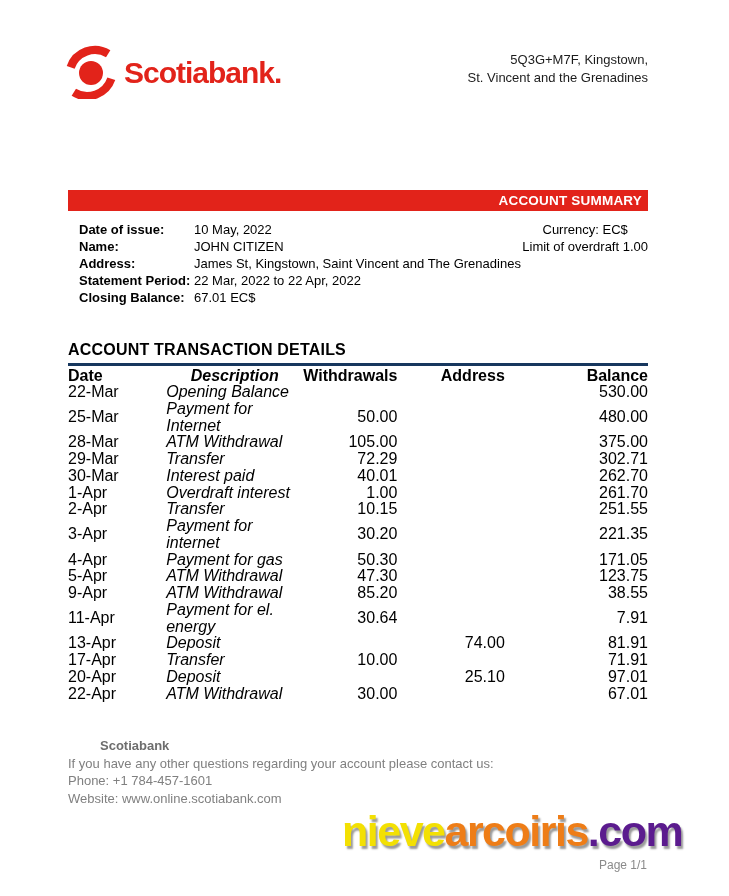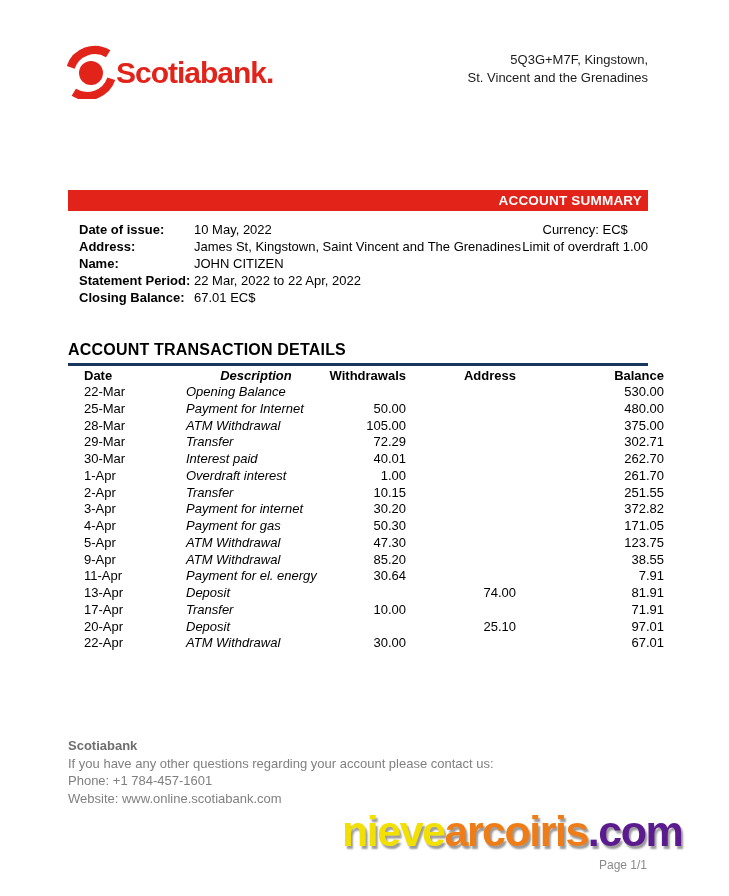--- a/index.html
+++ b/index.html
@@ -19,21 +19,21 @@
   }
   
   .logo-block{
     position:absolute;top:45px;left:66px;
     display:flex;align-items:center;
   }
   .logo-icon{width:50px;height:54px;flex:none;}
   .wordmark{
     color:var(--red);
     font-size:30px;font-weight:bold;letter-spacing:-1px;
-    margin-top:2px;
+    margin-left:8px;margin-top:2px;
   }
   .addr{
     position:absolute;top:51px;right:81px;
     text-align:right;font-size:13px;line-height:18px;color:#1c1c1c;
   }
   
   .red-bar{
     position:absolute;top:190px;left:68px;width:580px;height:21px;
     background:var(--red);
   }
@@ -54,37 +54,37 @@
   
   .txn-title{
     position:absolute;top:341px;left:68px;margin:0;
     font-size:16px;font-weight:bold;letter-spacing:.2px;
   }
   .blue-line{
     position:absolute;top:363px;left:68px;width:580px;height:3px;
     background:var(--navy);
   }
   .txn-table{
-    position:absolute;top:367px;left:84px;width:580px;
-    border-collapse:collapse;font-size:13px;
+    position:absolute;top:367px;left:68px;width:580px;
+    border-collapse:collapse;font-size:16px;
   }
   .txn-table th,.txn-table td{padding:0;line-height:16.75px;}
   .txn-table thead th{font-weight:bold;line-height:17px;}
   .c1{width:102px;text-align:left;}
   .c2{width:140px;text-align:left;font-style:italic;}
   .c3{width:80px;text-align:right;}
   .c4{width:110px;text-align:right;}
   .c5{width:148px;text-align:right;}
   .txn-table thead .c2{text-align:center;}
   
   .footer{
     position:absolute;top:737px;left:68px;
     font-size:13px;line-height:17.5px;color:var(--gray);
   }
-  .f-bold{font-weight:bold;color:#6e6e6e;}
+  .f-bold{font-weight:bold;color:#6e6e6e;margin-left:32px;}
   
   .watermark{
     position:absolute;top:810px;left:342px;
     font-size:43px;font-weight:bold;letter-spacing:-1.5px;line-height:1;
     text-shadow:2px 3px 2px #9a9a9a;
     white-space:nowrap;
   }
   .w1{color:#f3e003;}
   .w2{color:#ee7d17;}
   .w3{color:#5b1b8e;}
@@ -117,27 +117,27 @@
   </div>
 
   <div class="summary-left">
 
       <div class="srow">
         <span class="slabel">Date of issue:</span>
         <span class="svalue">10 May, 2022</span>
       </div>
 
       <div class="srow">
+        <span class="slabel">Name:</span>
+        <span class="svalue">JOHN CITIZEN</span>
+      </div>
+
+      <div class="srow">
         <span class="slabel">Address:</span>
         <span class="svalue">James St, Kingstown, Saint Vincent and The Grenadines</span>
-      </div>
-
-      <div class="srow">
-        <span class="slabel">Name:</span>
-        <span class="svalue">JOHN CITIZEN</span>
       </div>
 
       <div class="srow">
         <span class="slabel">Statement Period:</span>
         <span class="svalue">22 Mar, 2022 to 22 Apr, 2022</span>
       </div>
 
       <div class="srow">
         <span class="slabel">Closing Balance:</span>
         <span class="svalue">67.01 EC$</span>
@@ -218,21 +218,21 @@
           <td class="c3">10.15</td>
           <td class="c4"></td>
           <td class="c5">251.55</td>
         </tr>
 
         <tr>
           <td class="c1">3-Apr</td>
           <td class="c2">Payment for internet</td>
           <td class="c3">30.20</td>
           <td class="c4"></td>
-          <td class="c5">372.82</td>
+          <td class="c5">221.35</td>
         </tr>
 
         <tr>
           <td class="c1">4-Apr</td>
           <td class="c2">Payment for gas</td>
           <td class="c3">50.30</td>
           <td class="c4"></td>
           <td class="c5">171.05</td>
         </tr>
 

